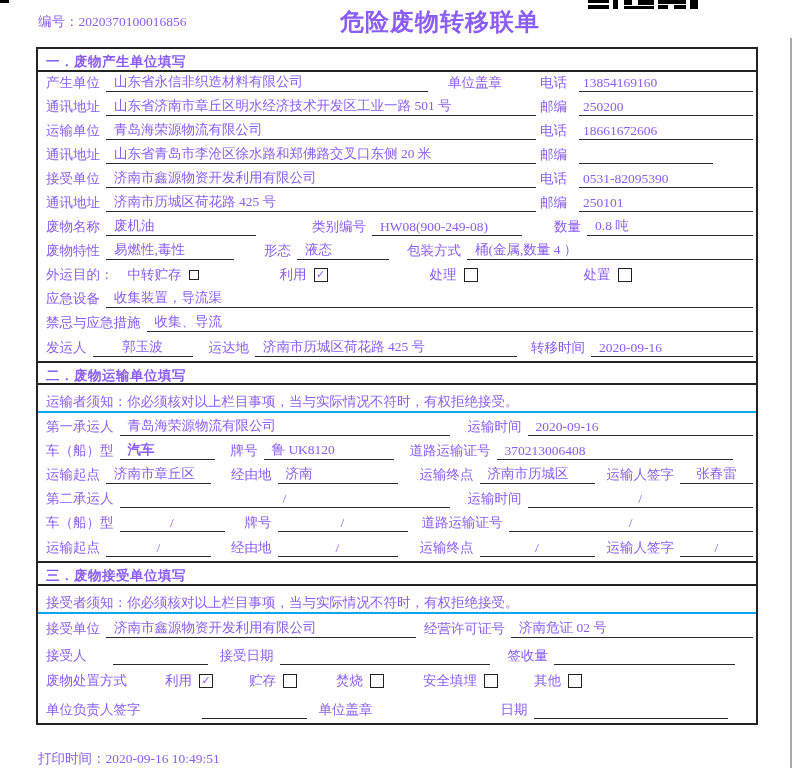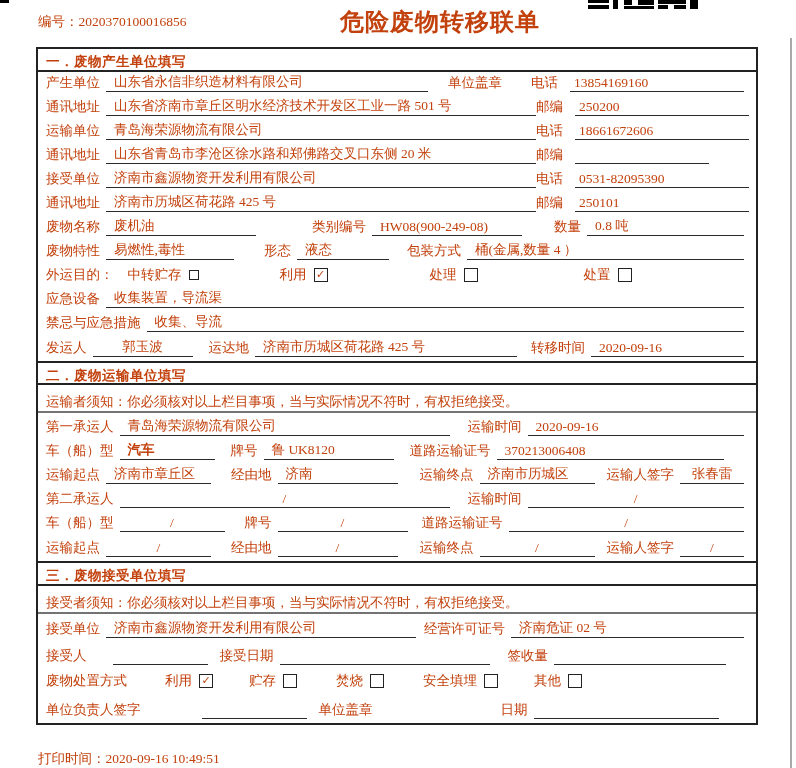--- a/index.html
+++ b/index.html
@@ -1,30 +1,30 @@
 <!DOCTYPE html>
 <html><head>
 <meta charset="utf-8">
 <style>
   html,body{margin:0;padding:0;background:#fff;}
   .page{position:relative;width:796px;height:768px;background:#ffffff;overflow:hidden;
-        font-family:"Liberation Serif","DejaVu Serif",serif;color:#c2410c;font-size:13.5px;}
+        font-family:"Liberation Serif","DejaVu Serif",serif;color:#8b5cf6;font-size:13.5px;}
   .corner-mark{position:absolute;left:0;top:0;width:9px;height:3px;background:#000;}
   .scan-edge{position:absolute;left:790px;top:38px;width:2px;height:730px;background:#a9a9a9;}
   .serial{position:absolute;left:38px;top:13px;font-size:13.5px;white-space:nowrap;}
   .title{position:absolute;left:80px;top:6px;width:720px;text-align:center;
          font-size:24px;font-weight:bold;letter-spacing:1px;}
   .qr{position:absolute;left:588px;top:0;}
   .form{position:absolute;left:36px;top:47px;width:722px;border:2px solid #222;box-sizing:border-box;background:#fff;}
   .sec-h{font-weight:bold;height:23px;box-sizing:border-box;padding:4px 8px 2px;
          border-bottom:2px solid #222;font-size:13.5px;letter-spacing:.5px;}
   .bt{border-top:2px solid #222;}
-  .notice{height:28px;box-sizing:border-box;padding:8px 8px 2px;border-bottom:2px solid #737373;white-space:nowrap;}
+  .notice{height:28px;box-sizing:border-box;padding:8px 8px 2px;border-bottom:2px solid #0ea5e9;white-space:nowrap;}
   .r{display:flex;align-items:flex-end;height:24px;box-sizing:border-box;
-     padding:0 12px 4px 8px;white-space:nowrap;}
+     padding:0 3px 4px 8px;white-space:nowrap;}
   .h25{height:25px;}.h27{height:27px;}.h28{height:28px;}.h29{height:29px;}
   .lbl{margin-right:6px;flex-shrink:0;}
   .val{border-bottom:1px solid #2a2a2a;padding:0 2px 0 8px;min-height:17px;box-sizing:border-box;flex-shrink:0;}
   .c{text-align:center;padding:0 2px;}
   .f{flex:1 1 auto;}
   .rg{margin-left:auto;width:213px;display:flex;align-items:flex-end;flex-shrink:0;justify-content:center;}
   .rg .lbl{margin-right:12px;}
   .rg .val{flex:1;padding-left:4px;}
   .cb{display:inline-block;width:12px;height:12px;border:1px solid #222;font-size:11px;line-height:12px;
       text-align:center;margin-left:7px;font-family:"DejaVu Sans",sans-serif;font-weight:bold;flex-shrink:0;}

